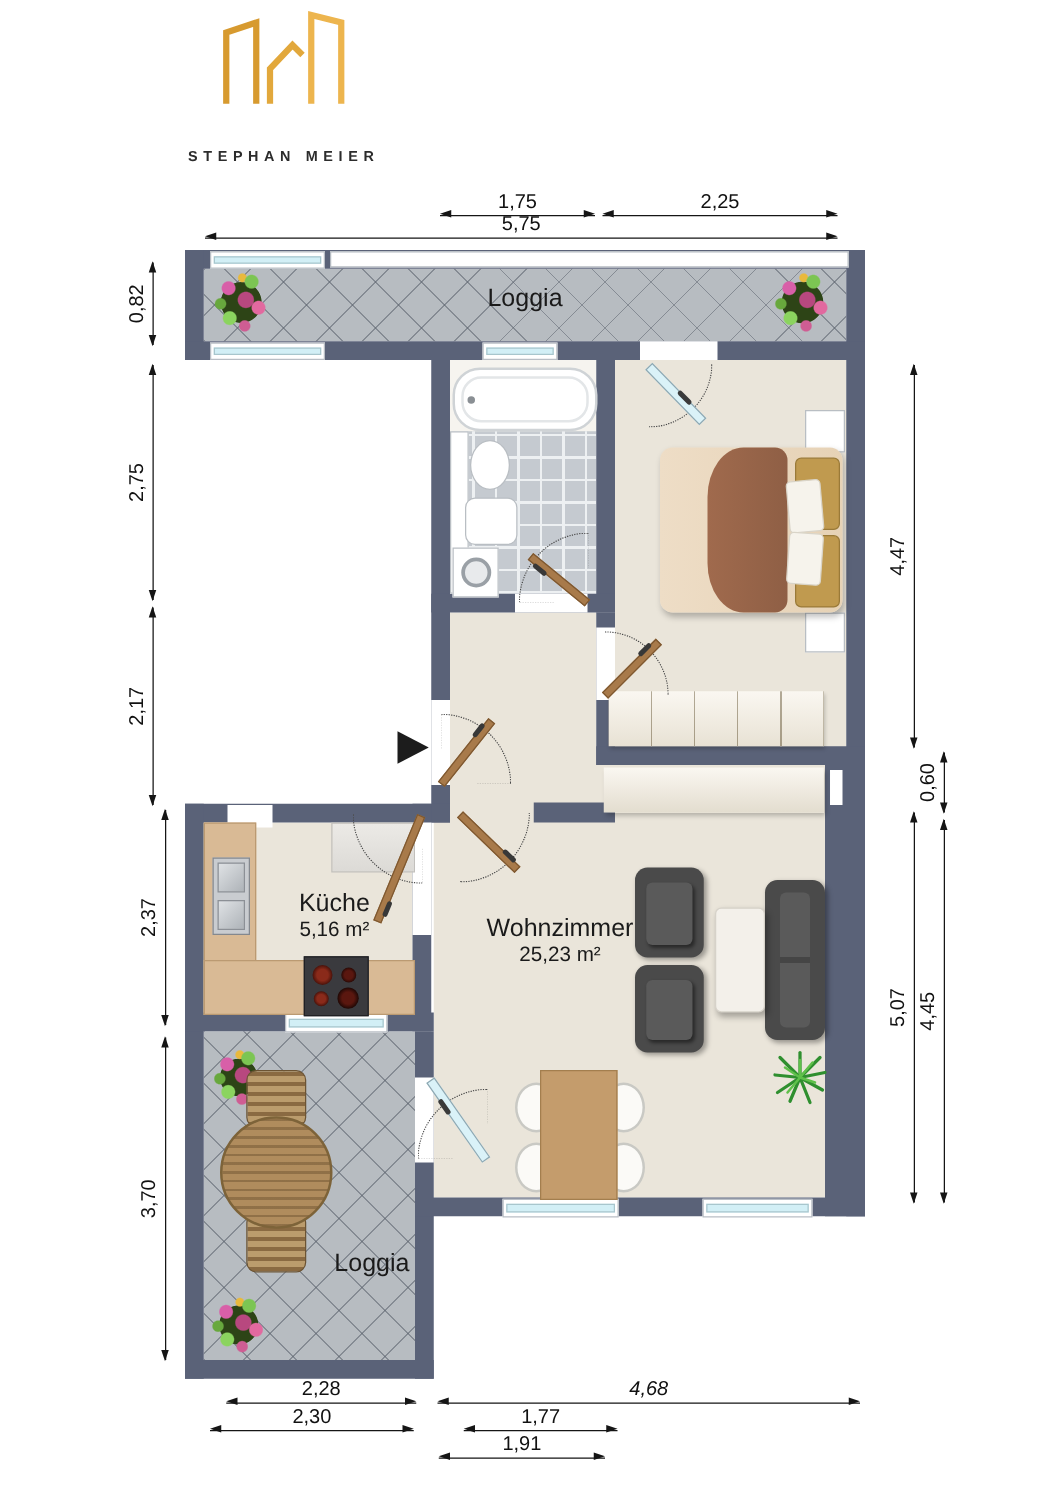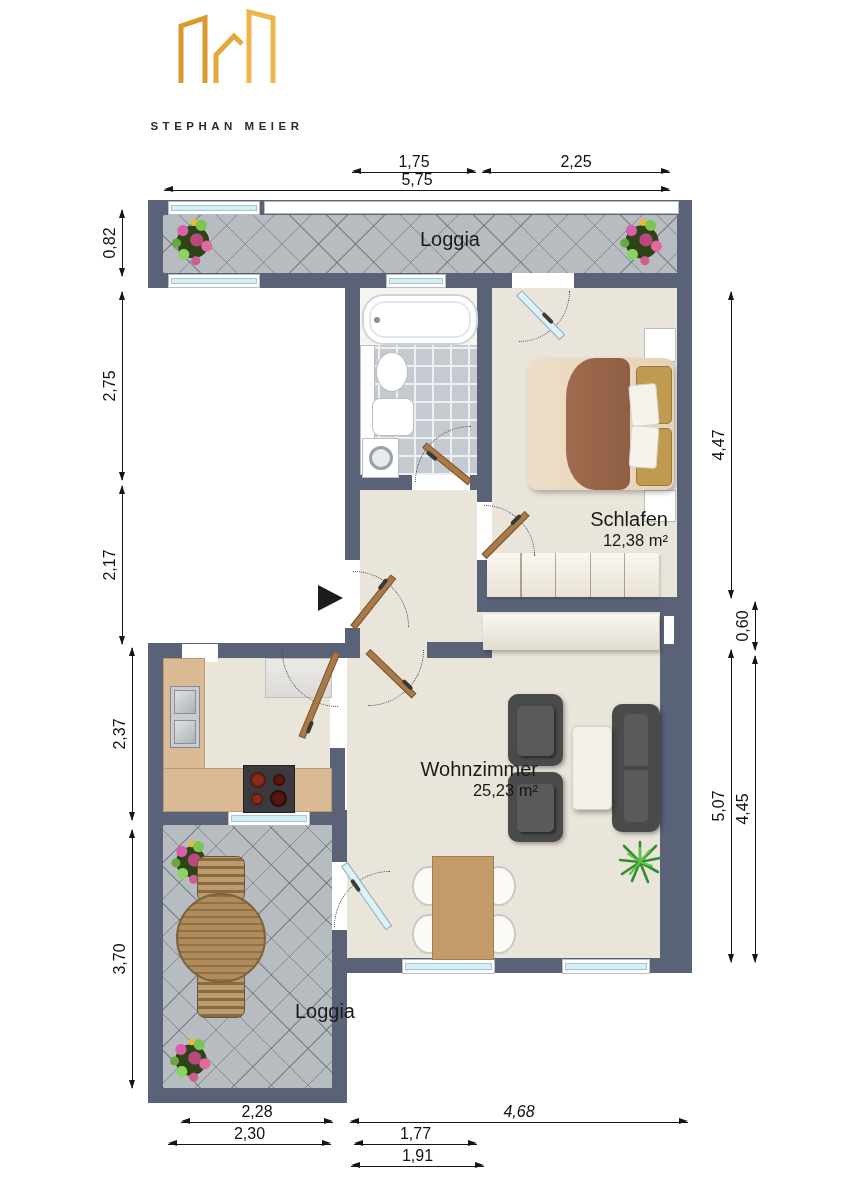--- a/index.html
+++ b/index.html
@@ -70,21 +70,21 @@
     radial-gradient(circle at 52% 12%,#e9b93c 0 3px,transparent 4px),
     radial-gradient(circle at 58% 46%,#b8487f 0 6px,transparent 7px),
     radial-gradient(circle at 50% 50%,#2d4416 0 46%,transparent 48%);}
   .sink{position:absolute;background:#c9ccd0;border:1.5px solid #84888e;}
   .sink::before,.sink::after{content:"";position:absolute;left:3px;right:3px;height:22px;background:linear-gradient(135deg,#dfe2e5,#aeb3b8);border:1px solid #8c9096;}
   .sink::before{top:3px;} .sink::after{bottom:3px;}
   .stove{position:absolute;background:#3a3a3e;border:1px solid #202024;}
   .stove i{position:absolute;border-radius:50%;}
   .fridge{position:absolute;background:linear-gradient(180deg,#eceae6,#dcdad6);border:1px solid #c2c0bc;}
   
-  .rlabel{position:absolute;text-align:right;color:#1a1a1a;}
+  .rlabel{position:absolute;text-align:center;color:#1a1a1a;}
   .rname{font-size:20px;line-height:22px;}
   .rarea{font-size:16.5px;line-height:19px;margin-top:1px;}
   .title{position:absolute;font-size:23px;color:#111;}
   
   .dim-h{position:absolute;height:0;border-top:1.5px solid #151515;}
   .dim-h::before{content:"";position:absolute;left:0;top:-4.8px;border-top:3.5px solid transparent;border-bottom:3.5px solid transparent;border-right:9px solid #151515;}
   .dim-h::after{content:"";position:absolute;right:0;top:-4.8px;border-top:3.5px solid transparent;border-bottom:3.5px solid transparent;border-left:9px solid #151515;}
   .dim-v{position:absolute;width:0;border-left:1.5px solid #151515;}
   .dim-v::before{content:"";position:absolute;left:-4.3px;top:-1px;border-left:3.5px solid transparent;border-right:3.5px solid transparent;border-bottom:9px solid #151515;}
   .dim-v::after{content:"";position:absolute;left:-4.3px;bottom:-1px;border-left:3.5px solid transparent;border-right:3.5px solid transparent;border-top:9px solid #151515;}
@@ -243,25 +243,25 @@
 
   <div class="qarc arc-br" style="left:368px;top:650px;width:55px;height:55px;"></div>
   <div class="door" style="left:368px;top:648px;width:62px;transform:rotate(44deg);"></div>
 
   <div class="qarc arc-tl" style="left:334px;top:871px;width:55px;height:55px;"></div>
   <div class="bdoor" style="left:389px;top:924px;width:76px;transform:rotate(235deg);"></div>
 
   <div class="rlabel" style="left:360px;top:228px;width:120px;">
     <div class="rname">Loggia</div>
   </div>
-  <div class="rlabel" style="left:518px;top:508px;width:150px;">
-    <div class="rname">Schlafen</div>
-    <div class="rarea">12,38 m²</div>
-  </div>
-  <div class="rlabel" style="left:358px;top:758px;width:180px;">
+  <div class="rlabel" style="left:200px;top:712px;width:135px;">
+    <div class="rname">Küche</div>
+    <div class="rarea">5,16 m²</div>
+  </div>
+  <div class="rlabel" style="left:358px;top:732px;width:180px;">
     <div class="rname">Wohnzimmer</div>
     <div class="rarea">25,23 m²</div>
   </div>
   <div class="rlabel" style="left:240px;top:1000px;width:115px;">
     <div class="rname">Loggia</div>
   </div>
 
   <div class="dim-h" style="left:352px;top:172px;width:124px;">
       <span class="dlbl">1,75</span>
     </div>
@@ -303,20 +303,20 @@
 
   <div class="dim-h" style="left:181px;top:1122px;width:152px;">
       <span class="dlbl">2,28</span>
     </div>
   <div class="dim-h" style="left:168px;top:1144px;width:163px;">
       <span class="dlbl">2,30</span>
     </div>
   <div class="dim-h" style="left:350px;top:1122px;width:338px;font-style:italic;">
       <span class="dlbl">4,68</span>
     </div>
-  <div class="dim-h" style="left:354px;top:1144px;width:123px;">
+  <div class="dim-h" style="left:371px;top:1144px;width:123px;">
       <span class="dlbl">1,77</span>
     </div>
   <div class="dim-h" style="left:351px;top:1166px;width:133px;">
       <span class="dlbl">1,91</span>
     </div>
 
 </div>
 
 </body></html>

